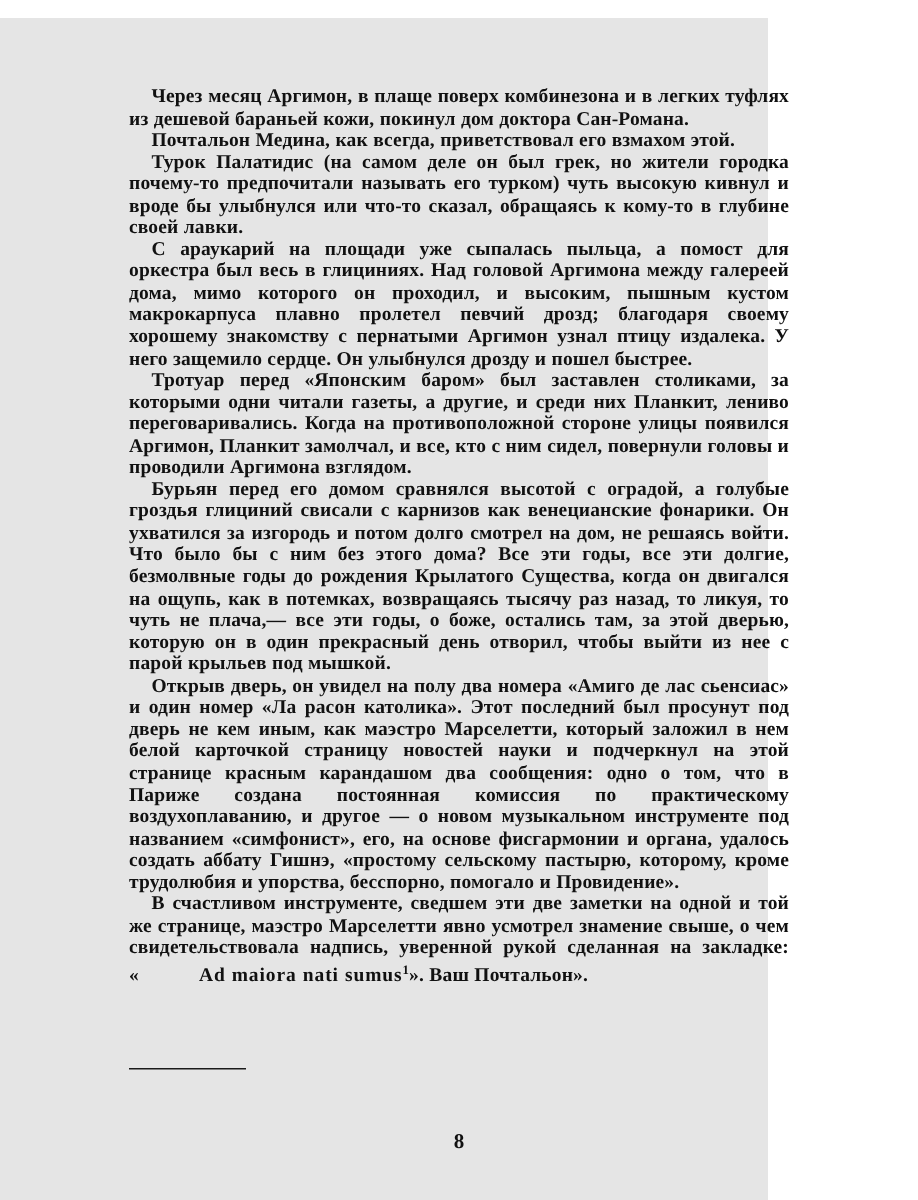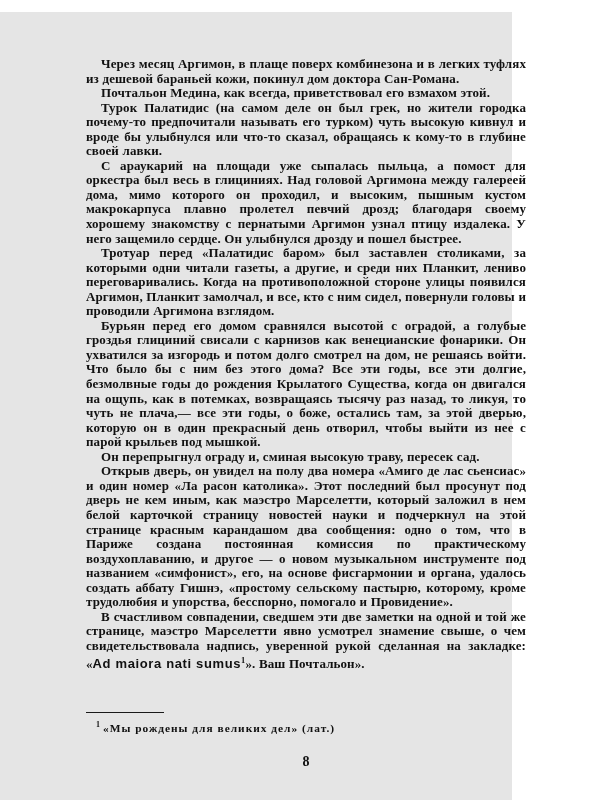--- a/index.html
+++ b/index.html
@@ -76,40 +76,39 @@
     font-size: 14px;
     font-weight: 700;
     letter-spacing: 0;
   }
   sup.fnmark {
     font-size: 8.5px;
     vertical-align: super;
     font-weight: 600;
   }
   .latin {
-    font-family: Liberation Sans, sans-serif;
+    font-family: Liberation Serif, serif;
     letter-spacing: 0.6px;
+    margin-left: 40px;
   }
 </style>
 </head>
 <body>
 
 <div id="page">
 
   <div id="text-column">
     <p class="para">Через месяц Аргимон, в плаще поверх комбинезона и в легких туфлях из дешевой бараньей кожи, покинул дом доктора Сан-Романа.</p>
     <p class="para">Почтальон Медина, как всегда, приветствовал его взмахом этой.</p>
     <p class="para">Турок Палатидис (на самом деле он был грек, но жители городка почему-то предпочитали называть его турком) чуть высокую кивнул и вроде бы улыбнулся или что-то сказал, обращаясь к кому-то в глубине своей лавки.</p>
     <p class="para">С араукарий на площади уже сыпалась пыльца, а помост для оркестра был весь в глициниях. Над головой Аргимона между галереей дома, мимо которого он проходил, и высоким, пышным кустом макрокарпуса плавно пролетел певчий дрозд;  благодаря своему хорошему знакомству с пернатыми Аргимон узнал птицу издалека. У него защемило сердце. Он улыбнулся дрозду и пошел быстрее.</p>
-    <p class="para">Тротуар перед «Палатидис баром» был заставлен столиками, за которыми одни читали газеты, а другие, и среди них Планкит, лениво переговаривались. Когда на противоположной стороне улицы появился Аргимон, Планкит замолчал, и все, кто с ним сидел, повернули головы  и проводили Аргимона взглядом.</p>
+    <p class="para">Тротуар перед «Японским баром» был заставлен столиками, за которыми одни читали газеты, а другие, и среди них Планкит, лениво переговаривались. Когда на противоположной стороне улицы появился Аргимон, Планкит замолчал, и все, кто с ним сидел, повернули головы  и проводили Аргимона взглядом.</p>
     <p class="para">Бурьян перед его домом сравнялся высотой с оградой, а голубые гроздья глициний свисали с карнизов как венецианские фонарики. Он ухватился за изгородь и потом долго смотрел на дом, не решаясь войти. Что было бы с ним без этого дома? Все эти годы, все эти долгие, безмолвные годы до рождения Крылатого Существа, когда он двигался на ощупь, как в потемках, возвращаясь тысячу раз назад, то ликуя, то чуть не плача,— все эти годы, о боже, остались там, за этой дверью, которую он в один прекрасный день отворил, чтобы выйти из нее с парой крыльев под мышкой.</p>
-    <p class="para">Он перепрыгнул ограду и, сминая высокую траву, пересек сад.</p>
     <p class="para">Открыв дверь, он увидел на полу два номера «Амиго де лас сьенсиас» и один номер «Ла расон католика». Этот последний был просунут под дверь не кем иным, как маэстро Марселетти, который заложил в нем белой карточкой страницу новостей науки и подчеркнул на этой странице красным карандашом два сообщения: одно о том, что в Париже создана постоянная комиссия по практическому воздухоплаванию, и другое — о новом музыкальном инструменте под названием «симфонист», его, на основе фисгармонии и органа, удалось создать аббату Гишнэ, «простому сельскому пастырю, которому, кроме трудолюбия и упорства, бесспорно, помогало и Провидение».</p>
-    <p class="para"><span>В счастливом совпадении, сведшем эти две заметки на одной и той же странице, маэстро Марселетти явно усмотрел знамение свыше, о чем свидетельствовала надпись, уверенной рукой сделанная на закладке: «</span><span class="latin">Ad maiora nati sumus</span><sup class="fnmark">1</sup><span>». Ваш Почтальон».</span></p>
+    <p class="para"><span>В счастливом инструменте, сведшем эти две заметки на одной и той же странице, маэстро Марселетти явно усмотрел знамение свыше, о чем свидетельствовала надпись, уверенной рукой сделанная на закладке: «</span><span class="latin">Ad maiora nati sumus</span><sup class="fnmark">1</sup><span>». Ваш Почтальон».</span></p>
   </div>
 
   <div class="fn-rule"></div>
 
-  <div class="footnote"><sup>1</sup><span>«Мы рождены для великих дел» (лат.)</span></div>
 
   <div class="page-number">8</div>
 
 </div>
 
 </body></html>

